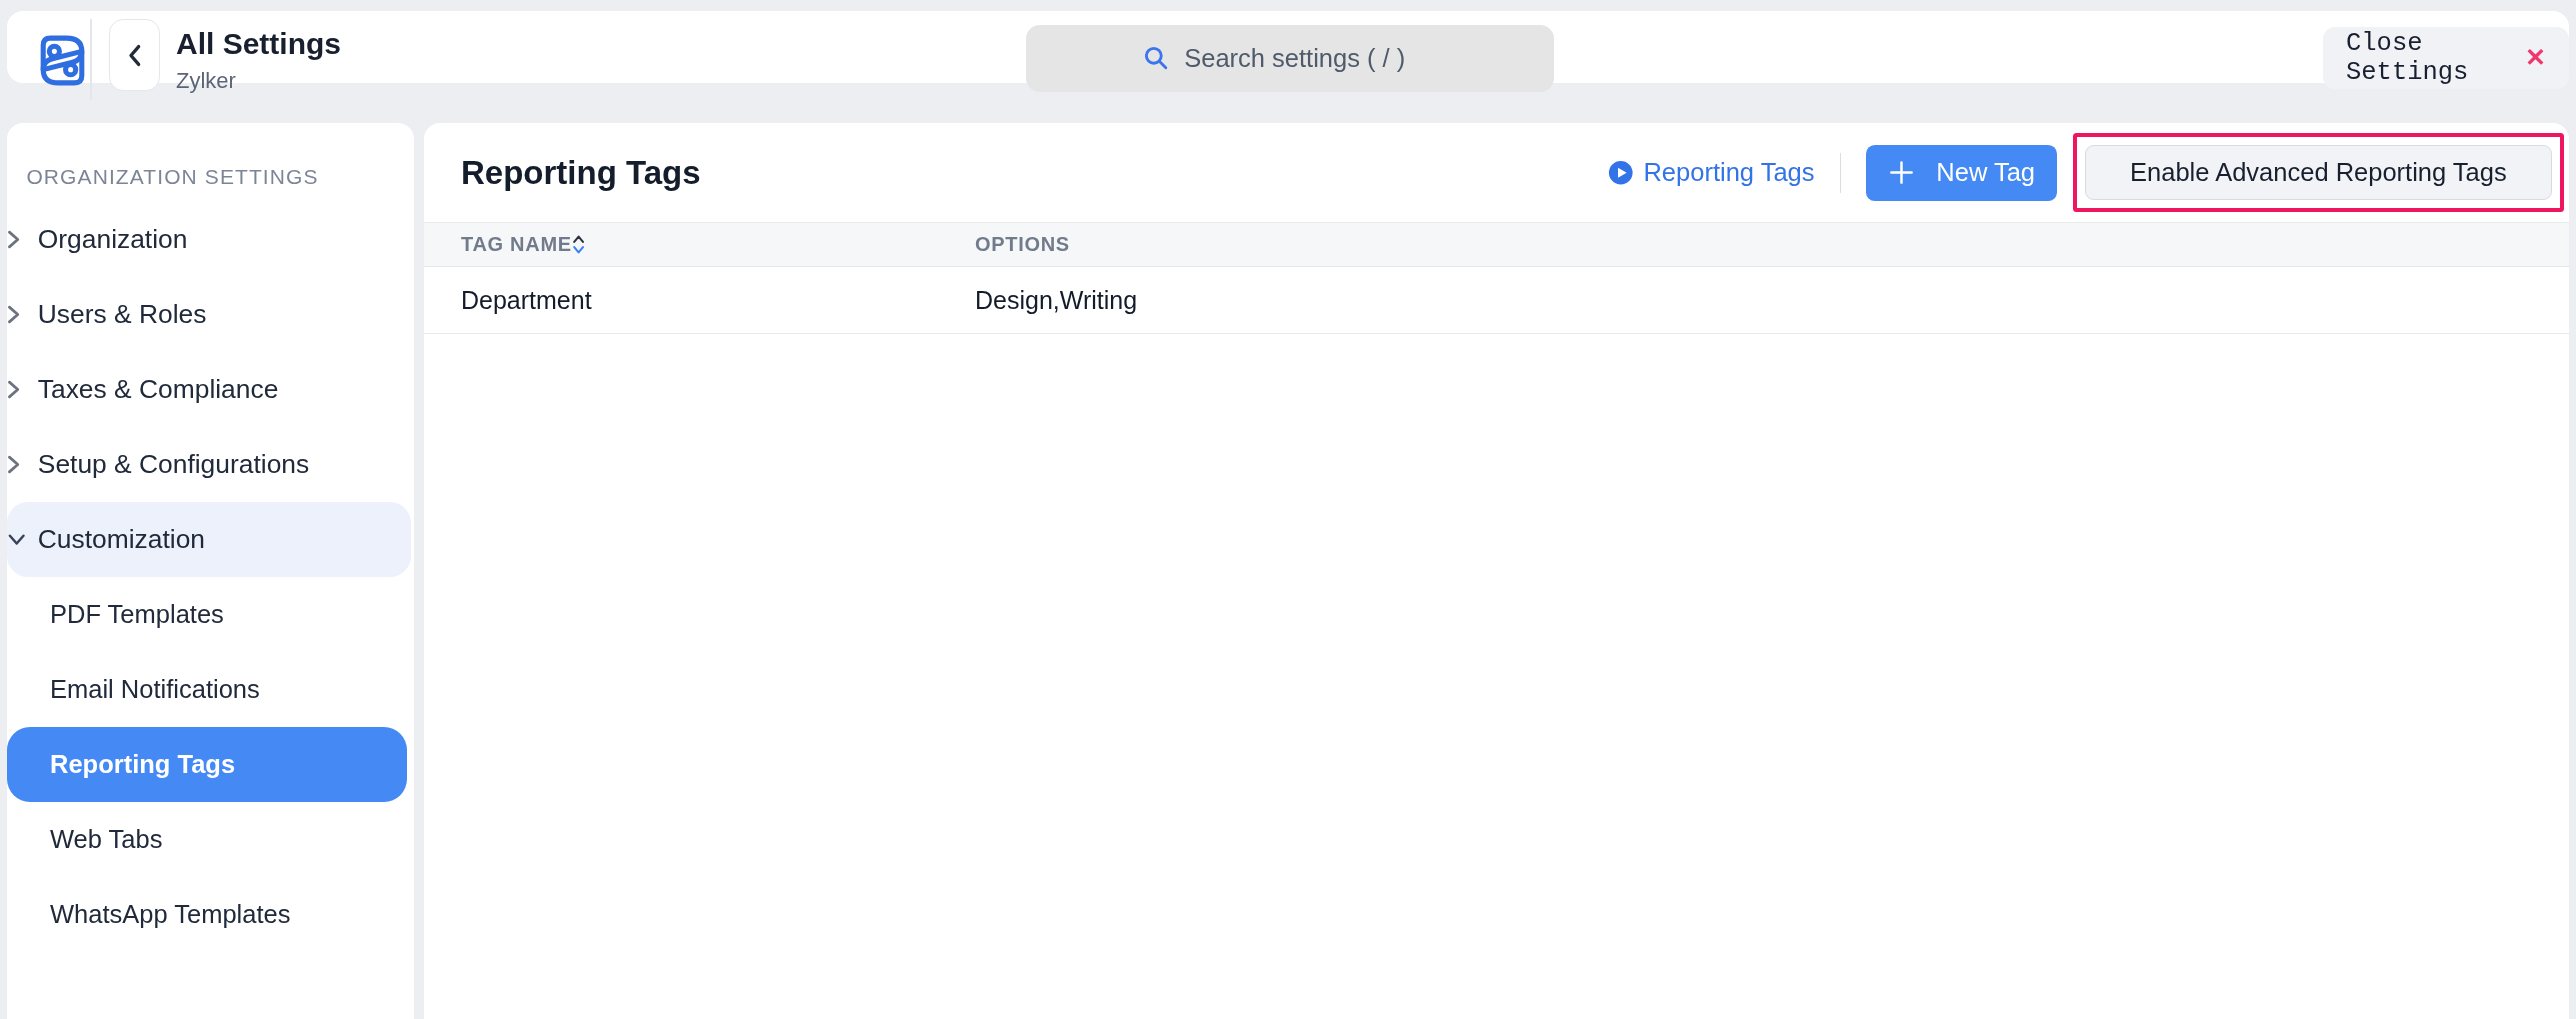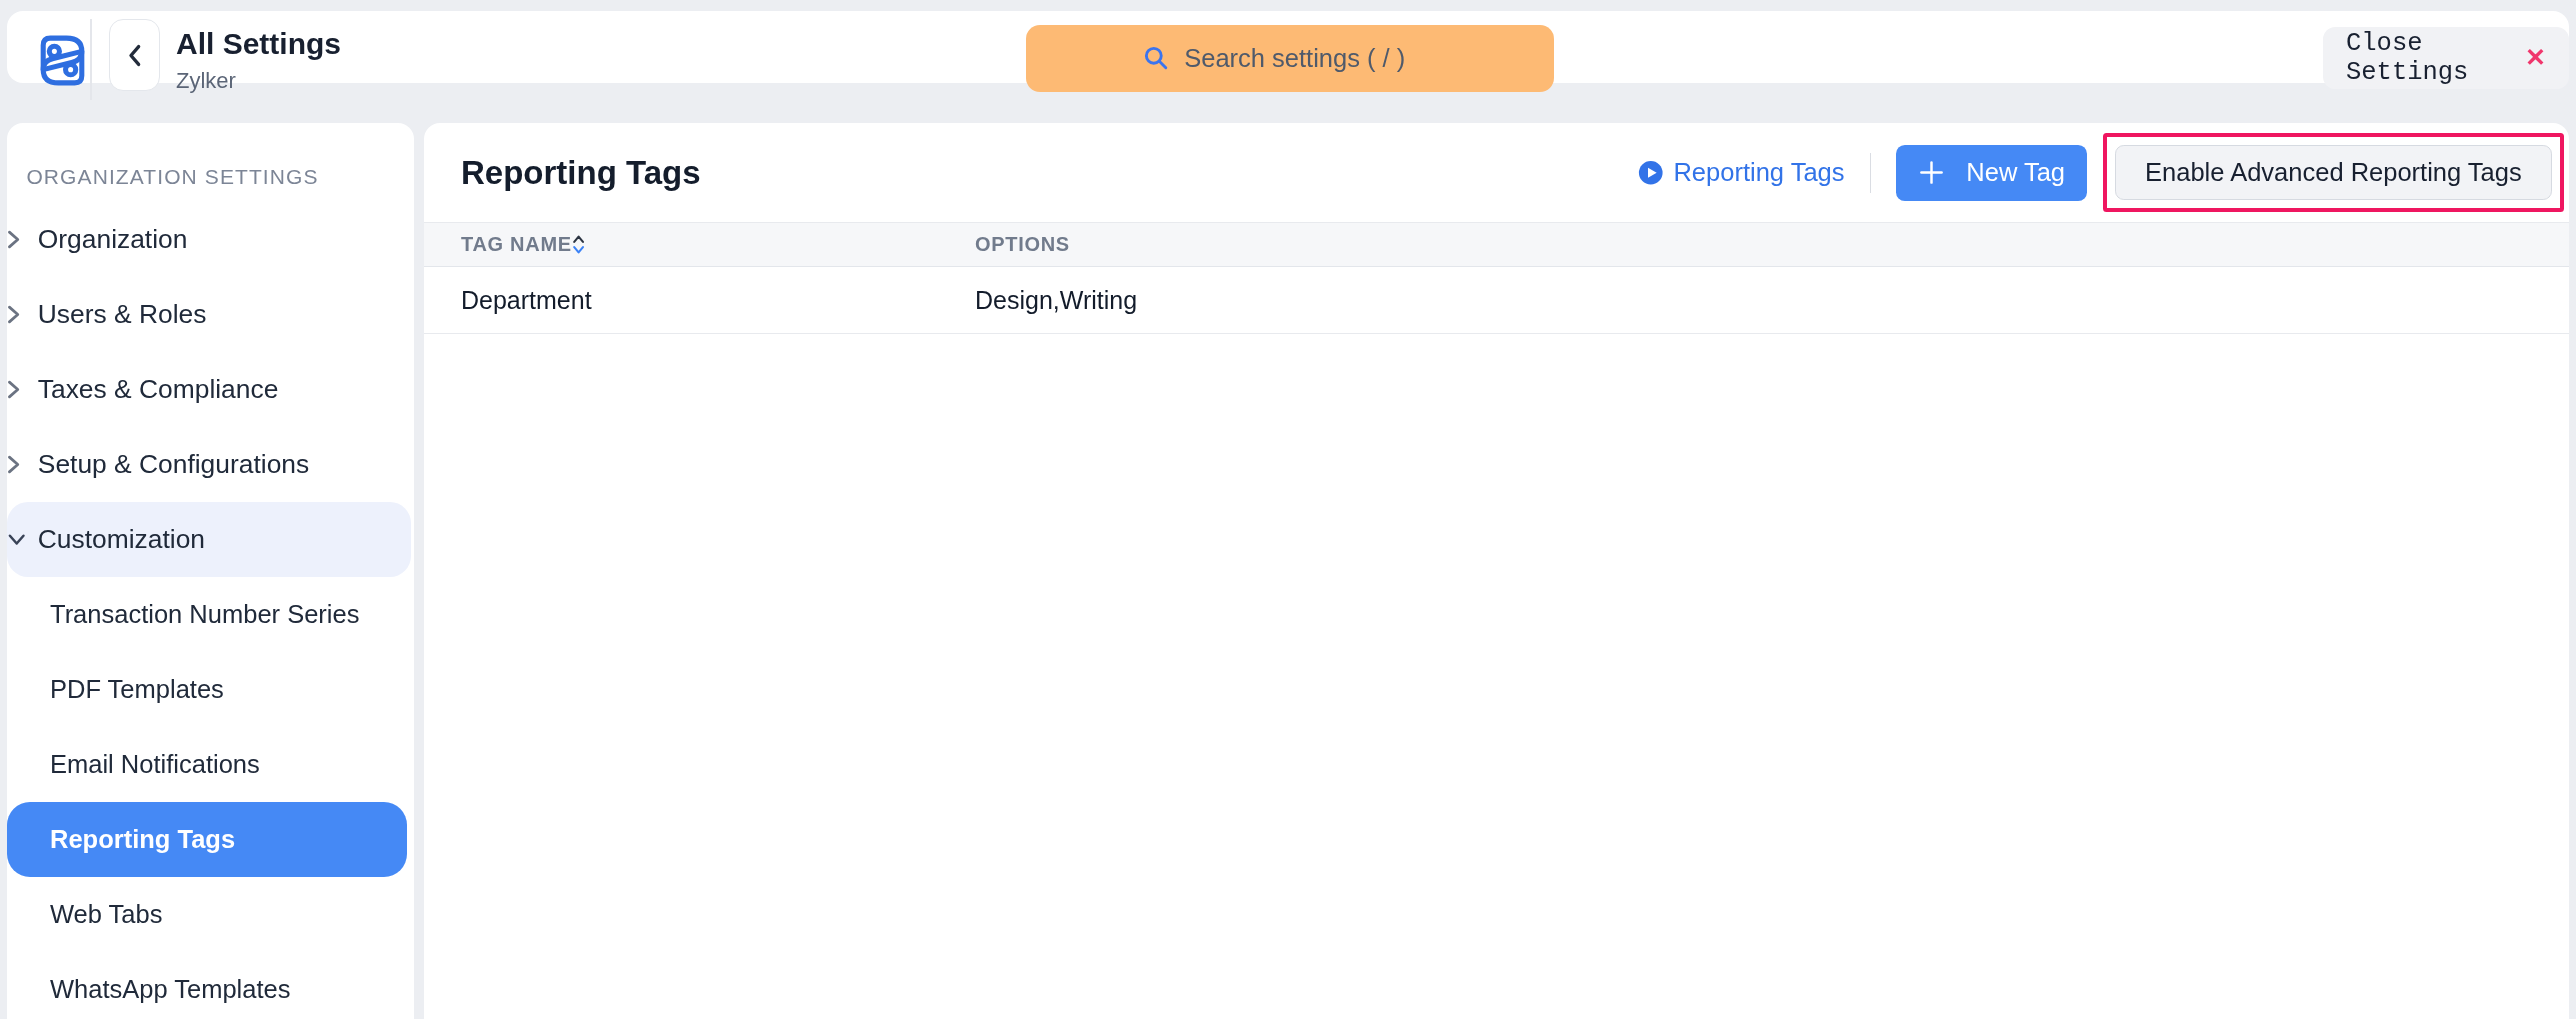--- a/index.html
+++ b/index.html
@@ -23,21 +23,21 @@
   #back-btn {
     position:absolute; left:102px; top:8.8px; width:51px; height:72px;
     border:1.8px solid #e4e7ec; border-radius:14px; background:#fff;
     display:flex; align-items:center; justify-content:center; cursor:pointer;
   }
   #titles { position:absolute; left:169px; top:8.8px; height:83px; display:flex; flex-direction:column; justify-content:center; }
   #page-title { font-size:30px; font-weight:700; color:#182030; line-height:1.1; }
   #page-subtitle { font-size:22px; color:#5b6577; margin-top:8px; }
   #search {
     position:absolute; left:1019px; top:14px; width:528px; height:67px;
-    background:#fdba74; border-radius:14px;
+    background:#e5e5e5; border-radius:14px;
     display:flex; align-items:center; justify-content:center; gap:13px;
   }
   #search input {
     border:none; background:transparent; outline:none;
     font-family:"Liberation Sans", sans-serif;
     font-size:25.5px; color:#4f5a6b; width:255px;
   }
   #search input::placeholder { color:#4f5a6b; opacity:1; }
   #close-btn {
     position:absolute; left:2316px; top:16px; height:62px;
@@ -87,21 +87,21 @@
     height:56px; border-radius:8.8px; background:#4589f5;
     display:flex; align-items:center; gap:21px; padding:0 22px; cursor:pointer;
   }
   #new-tag-btn .lbl { font-size:25.5px; color:#ffffff; }
   #pink-wrap {
     margin-left:16px; border:4.4px solid #ef1660; border-radius:3.5px;
     padding:8px; background:transparent;
   }
   #enable-btn {
     height:55px; border-radius:8.8px; background:#f2f3f6;
-    border:1.8px solid #d6dae1; padding:0 29px;
+    border:1.8px solid #d6dae1; padding:0 44px;
     display:flex; align-items:center; cursor:pointer;
     font-size:25.5px; color:#182030;
   }
   
   #tbl-head {
     height:45px; background:#f6f7f9;
     border-top:0.9px solid #e8eaee; border-bottom:0.9px solid #e3e6eb;
     display:grid; grid-template-columns:551px 1fr; align-items:center;
   }
   #tbl-head .cell { font-size:20px; font-weight:700; color:#717b8c; letter-spacing:0.7px; display:flex; align-items:center; gap:0; }
@@ -191,23 +191,20 @@
     <div class="sb-row expanded">
       <span class="chev">
         <svg width="19.4" height="13.2" viewBox="0 0 20 12">
             <polyline points="3,2 10,10 17,2" fill="none" stroke="#394357" stroke-width="2.6" stroke-linecap="round" stroke-linejoin="round"></polyline>
           </svg>
       </span>
       <span class="lbl">Customization</span>
     </div>
 
     <div class="sb-child">
-      <span class="lbl">Transaction Number Series</span>
-    </div>
-    <div class="sb-child">
       <span class="lbl">PDF Templates</span>
     </div>
     <div class="sb-child">
       <span class="lbl">Email Notifications</span>
     </div>
     <div class="sb-child selected">
       <span class="lbl">Reporting Tags</span>
     </div>
     <div class="sb-child">
       <span class="lbl">Web Tabs</span>

